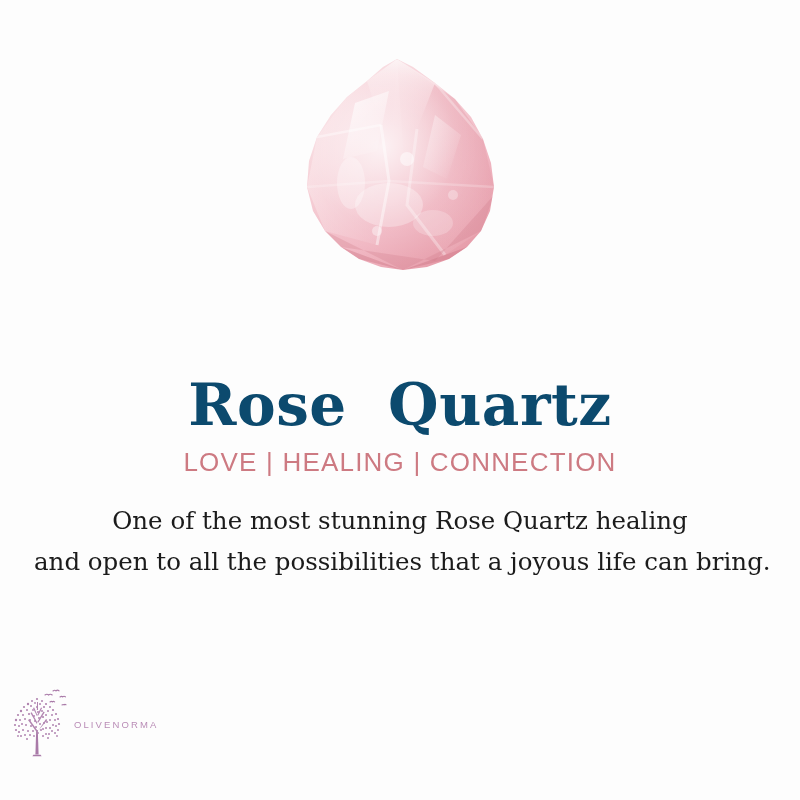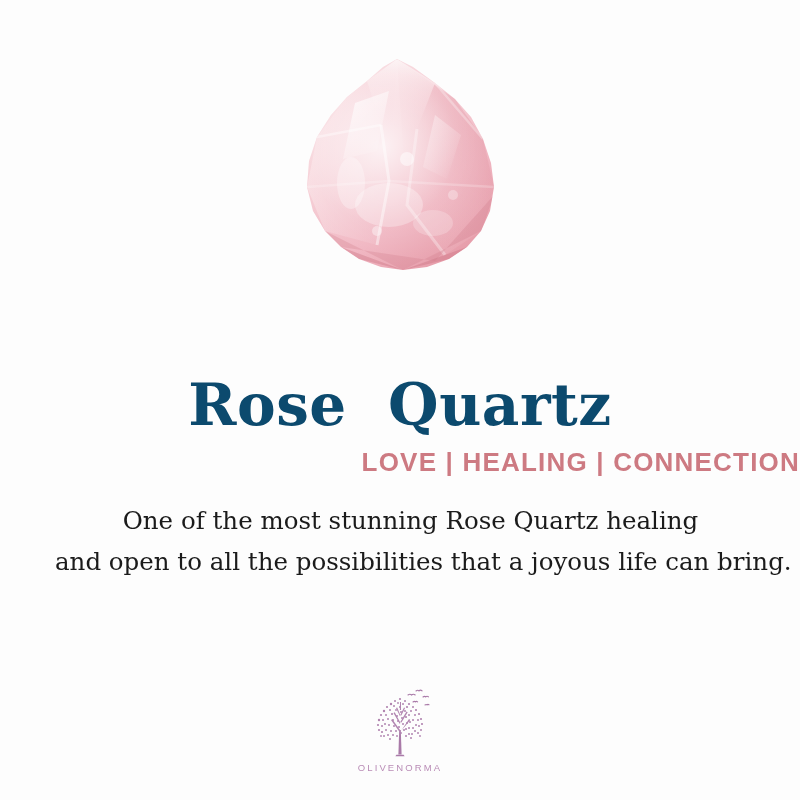--- a/index.html
+++ b/index.html
@@ -52,23 +52,23 @@
     letter-spacing: 0.5px;
     color: #0c4a6e;
     white-space: pre;
   }
 
   
   .subtitle {
     position: absolute;
     left: 0; right: 0;
     top: 447px;
-    text-align: right;
+    text-align: center;
     font-family: "Liberation Sans", sans-serif;
-    font-weight: 700;
+    font-weight: 400;
     font-size: 26px;
     letter-spacing: 1.2px;
     color: #cd7a82;
     white-space: pre;
   }
 
   
   .body-copy {
     position: absolute;
     left: 34px;
@@ -76,30 +76,29 @@
     top: 500px;
     text-align: center;
     font-family: "DejaVu Serif", "Liberation Serif", serif;
     font-size: 24.5px;
     line-height: 41px;
     color: #1b1b1b;
   }
   .body-copy .line {
     display: block;
     white-space: nowrap;
-    margin-left: 21px;
   }
 
   
   .logo {
     position: absolute;
     left: 0; right: 0;
     top: 686px;
     display: flex;
-    flex-direction: column;
+    flex-direction: row;
     align-items: center;
   }
   .logo-mark {
     display: block;
   }
   .logo-word {
     margin-top: 2px;
     font-family: "Liberation Sans", sans-serif;
     font-size: 9.5px;
     font-weight: 400;

